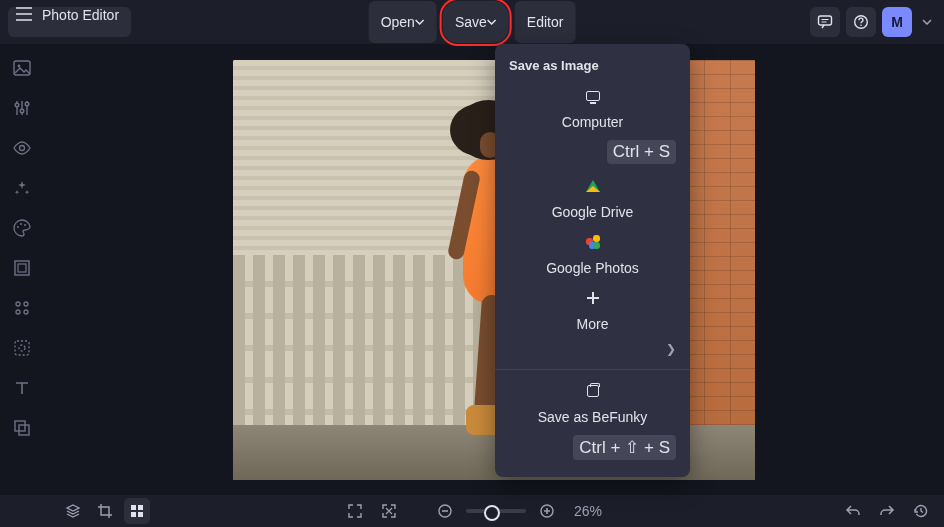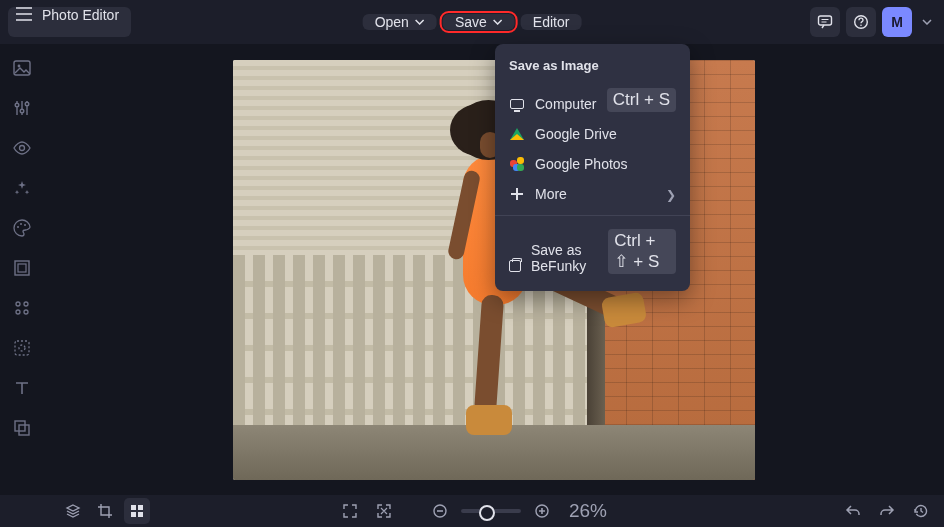--- a/index.html
+++ b/index.html
@@ -22,23 +22,23 @@
   }
   
   .topbar{
     display:flex;align-items:center;height:44px;background:var(--bg);
     padding:0 8px;position:relative;z-index:50;
   }
   .ham-title{display:flex;align-items:flex-start;gap:10px;background:var(--panel);
     height:30px;border-radius:6px;padding:0 12px 0 8px;}
   .topbar .center{position:absolute;left:50%;transform:translateX(-50%);
     display:flex;gap:6px;}
-  .pill{display:flex;align-items:center;gap:6px;background:var(--panel);
-    height:16px;border-radius:6px;padding:0 12px;color:var(--text);}
-  .pill.highlight{outline:2px solid var(--red);outline-offset:1px;}
+  .pill{display:flex;align-items:center;gap:0;background:var(--panel);
+    height:42px;border-radius:6px;padding:0 12px;color:var(--text);}
+  .pill.highlight{outline:2px solid var(--red);outline-offset:1px;border-radius:15px;}
   .right{margin-left:auto;display:flex;gap:6px;align-items:center;}
   .icon-btn{width:30px;height:30px;border-radius:6px;background:var(--panel);
     display:flex;align-items:center;justify-content:center;color:var(--text);}
   .avatar{width:30px;height:30px;border-radius:6px;background:var(--accent);
     color:#1a1a30;font-weight:600;display:flex;align-items:center;justify-content:center;}
   
   .rail{position:absolute;left:0;top:44px;bottom:32px;width:44px;
     display:flex;flex-direction:column;align-items:center;padding-top:14px;gap:20px;
     background:var(--bg-dark);}
   .rail .ri{color:#6e7186;width:20px;height:20px;}
@@ -82,21 +82,21 @@
     background:#7a4d2f;transform:rotate(-65deg);transform-origin:top left;}
   .boot2{position:absolute;left:195px;top:195px;width:42px;height:30px;border-radius:8px;
     background:#c98a3b;transform:rotate(-10deg);}
   
   .dropdown{
     position:absolute;left:495px;top:44px;width:195px;background:#2f3142;
     border-radius:8px;padding:10px 0;z-index:60;color:var(--text);
     box-shadow:0 8px 24px rgba(0,0,0,.4);
   }
   .dd-title{font-weight:600;color:var(--text);padding:4px 14px 8px;font-size:13px;}
-  .dd-item{display:flex;align-items:flex-end;gap:10px;padding:7px 14px;position:relative;}
+  .dd-item{display:flex;align-items:center;gap:10px;padding:7px 14px;position:relative;flex-direction:column;}
   .dd-item .kbd{margin-left:auto;background:var(--kbd);border-radius:4px;
     font-size:17px;padding:2px 6px;color:var(--text);}
   .dd-item .chev{margin-left:auto;color:var(--muted);font-size:12px;}
   .dd-sep{height:1px;background:#414355;margin:6px 0;}
   .dd-ico{width:16px;height:16px;display:flex;align-items:center;justify-content:center;}
   .ico-computer{width:14px;height:10px;border:1.5px solid var(--text);border-radius:2px;position:relative;}
   .ico-computer::after{content:"";position:absolute;left:3px;right:3px;bottom:-4px;height:2px;background:var(--text);}
   .dot{width:12px;height:12px;border-radius:50%;}
   .ico-drive{width:0;height:0;border-left:7px solid transparent;border-right:7px solid transparent;border-bottom:12px solid #1da362;position:relative;}
   .ico-drive::after{content:"";position:absolute;left:-7px;top:6px;width:0;height:0;
@@ -115,21 +115,21 @@
     display:flex;align-items:center;padding:0 10px;gap:6px;z-index:40;
   }
   .bottom .group{display:flex;gap:6px;align-items:center;}
   .bottom .center{position:absolute;left:50%;transform:translateX(-50%);display:flex;gap:8px;align-items:center;}
   .tiny-btn{width:26px;height:26px;display:flex;align-items:center;justify-content:center;
     color:var(--muted);border-radius:5px;}
   .tiny-btn.active{background:var(--panel);color:var(--text);}
   .slider{width:60px;height:4px;background:var(--panel-light);border-radius:2px;position:relative;}
   .slider::after{content:"";position:absolute;left:18px;top:-4px;width:12px;height:12px;
     border:2px solid var(--text);border-radius:50%;background:var(--bg);}
-  .zoom-val{color:var(--muted);font-size:19px;margin-left:6px;}
+  .zoom-val{color:var(--muted);font-size:14px;margin-left:6px;}
   .bottom .right2{margin-left:auto;display:flex;gap:8px;align-items:center;}
   svg{display:block;}
 </style>
 </head>
 <body>
 
 <div class="topbar">
   <div class="ham-title">
     <span>
       <svg width="16" height="14" viewBox="0 0 16 14">

